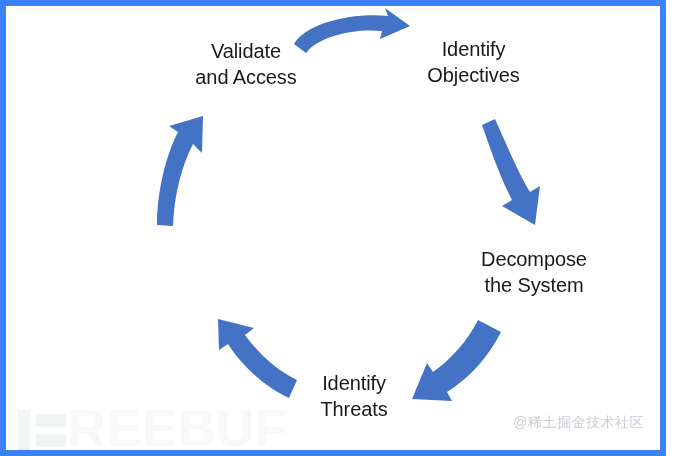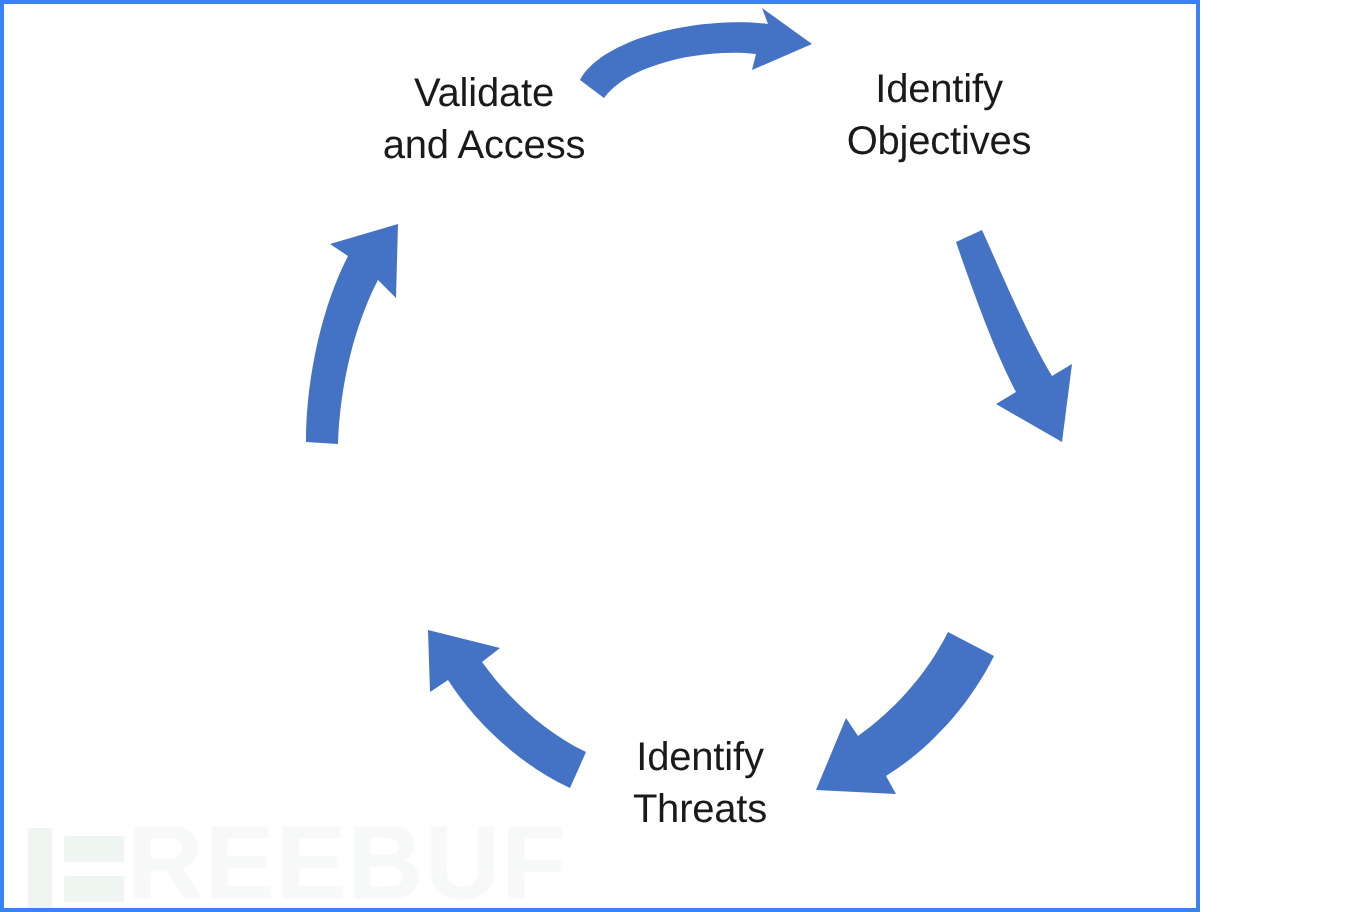--- a/index.html
+++ b/index.html
@@ -2,24 +2,24 @@
 <html><head>
 <meta charset="utf-8">
 <style>
   html, body {
     margin: 0;
     padding: 0;
     background: #ffffff;
   }
   #canvas {
     position: relative;
-    width: 600px;
+    width: 666px;
     height: 456px;
     background: #ffffff;
-    border: 2px solid #3b82f6;
+    border: 6px solid #3b82f6;
     box-sizing: border-box;
     overflow: hidden;
     font-family: "Liberation Sans", sans-serif;
   }
   .diagram-svg {
     position: absolute;
     left: 0;
     top: 0;
     width: 682px;
     height: 456px;
@@ -149,28 +149,31 @@
                Z" fill="#4472C4"></path>
     </g>
   </svg>
 
   <div class="stage-label lbl-validate">Validate
 and Access</div>
 
   <div class="stage-label lbl-identify-objectives">Identify
 Objectives</div>
 
+  <div class="stage-label lbl-decompose">Decompose
+the System</div>
 
   <div class="stage-label lbl-identify-threats">Identify
 Threats</div>
 
 
   <div class="wm-freebuf">
     <div class="wm-mark">
       <span class="bar bar-v"></span>
       <span class="bar bar-t"></span>
       <span class="bar bar-b"></span>
     </div>
     <div class="wm-text">REEBUF</div>
   </div>
 
+  <div class="wm-cn">@稀土掘金技术社区</div>
 
 </div>
 
 </body></html>

